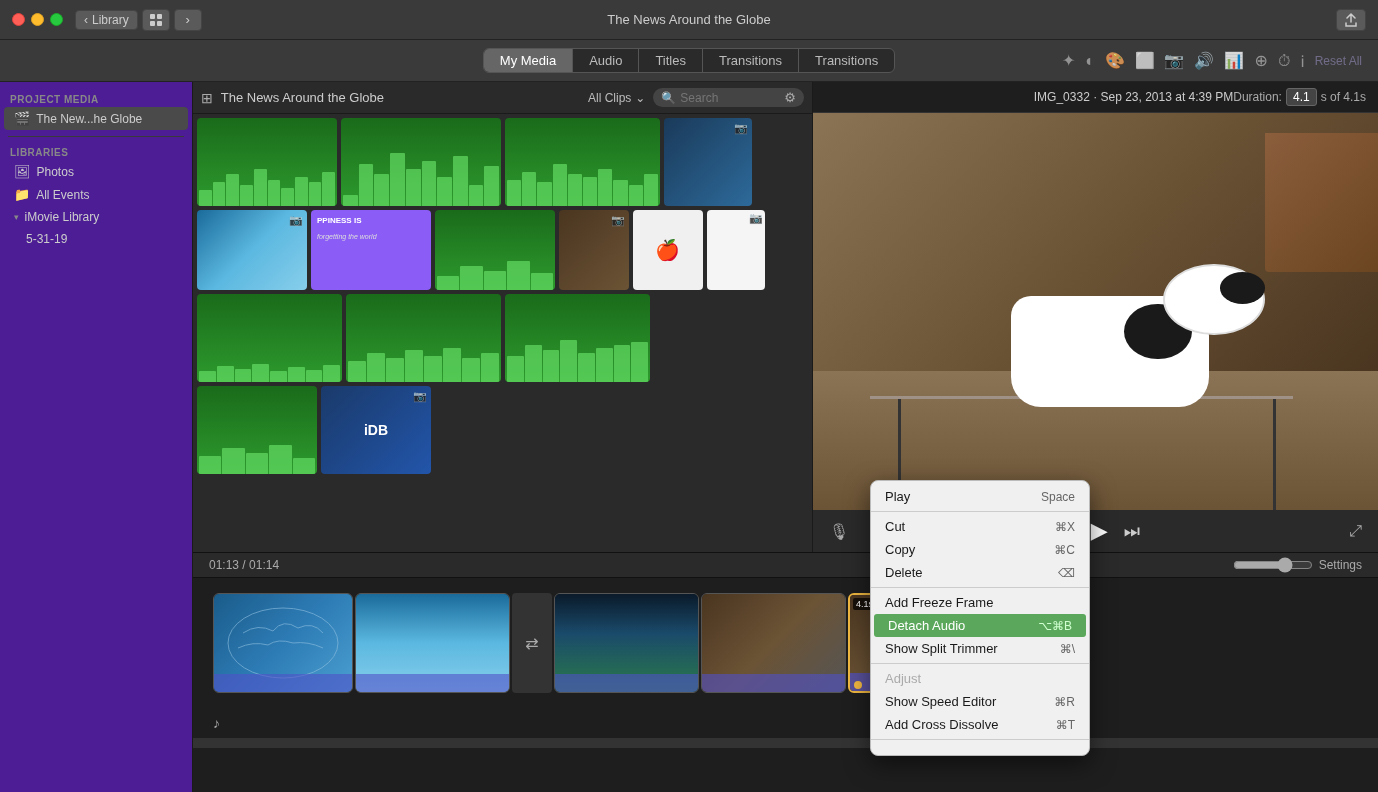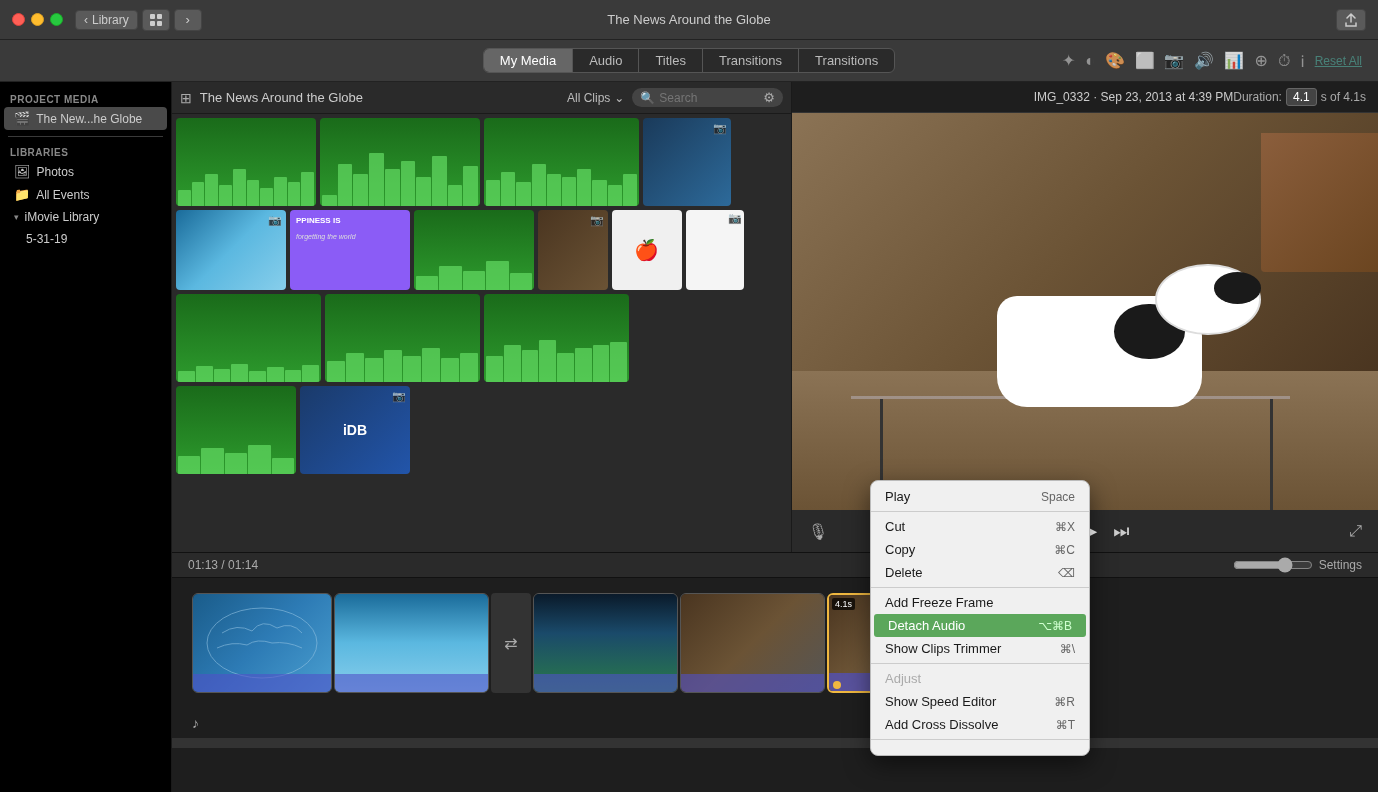--- a/index.html
+++ b/index.html
@@ -129,37 +129,36 @@
       align-items: center;
       gap: 10px;
     }
     .toolbar-icon {
       color: #aaa;
       font-size: 16px;
       cursor: pointer;
       opacity: 0.8;
     }
     .reset-btn {
-      color: #5eead4;
+      color: #c4b5fd;
       font-size: 12px;
       cursor: pointer;
       opacity: 0.4;
-      text-decoration: underline;
     }
 
     
     .main-layout {
       display: flex;
       height: calc(792px - 40px - 42px);
     }
 
     
     .sidebar {
-      width: 172px;
-      background: #000000;
+      width: 193px;
+      background: #4c1d95;
       border-right: 1px solid #1a1a1a;
       flex-shrink: 0;
       padding-top: 8px;
     }
     .sidebar-section-title {
       color: #888;
       font-size: 10px;
       font-weight: 700;
       text-transform: uppercase;
       padding: 4px 10px 2px;
@@ -958,21 +957,21 @@
   <div class="ctx-separator"></div>
   <div class="ctx-item">
     <span>Add Freeze Frame</span>
     <span class="ctx-shortcut"></span>
   </div>
   <div class="ctx-item highlighted">
     <span>Detach Audio</span>
     <span class="ctx-shortcut">⌥⌘B</span>
   </div>
   <div class="ctx-item">
-    <span>Show Clips Trimmer</span>
+    <span>Show Split Trimmer</span>
     <span class="ctx-shortcut">⌘\</span>
   </div>
   <div class="ctx-separator"></div>
   <div class="ctx-item disabled">
     <span>Adjust</span>
     <span class="ctx-shortcut"></span>
   </div>
   <div class="ctx-item">
     <span>Show Speed Editor</span>
     <span class="ctx-shortcut">⌘R</span>

